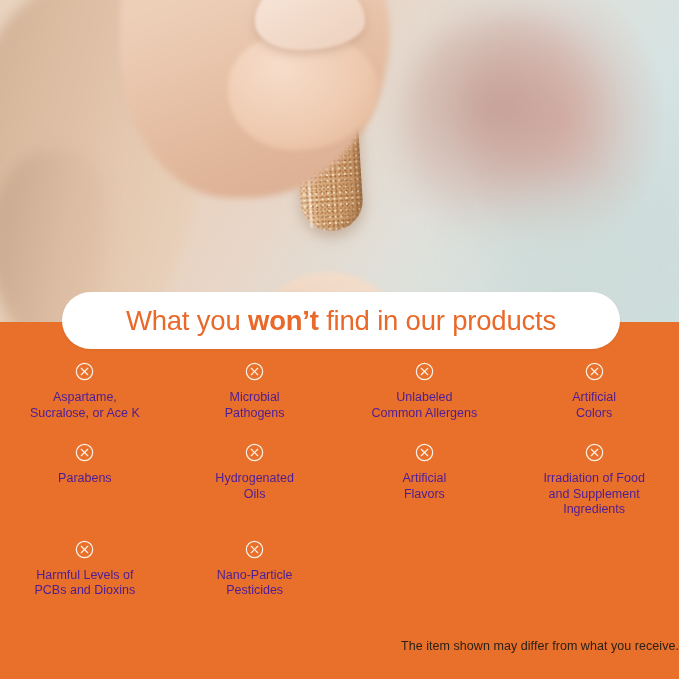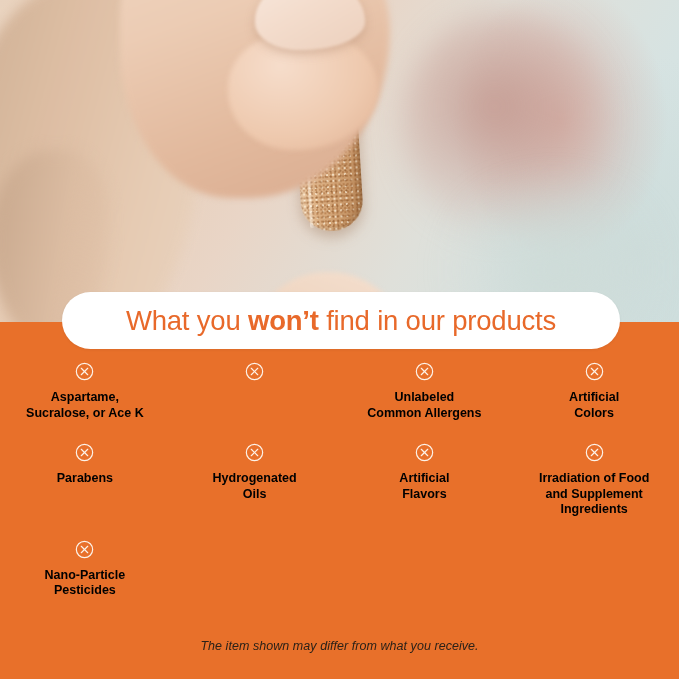--- a/index.html
+++ b/index.html
@@ -213,38 +213,37 @@
   }
   .x-icon circle, .x-icon line {
     stroke: #fdf2e8;
     fill: none;
     stroke-width: 1.25;
     stroke-linecap: round;
   }
   .cell-label {
     font-size: 12.5px;
     line-height: 15.5px;
-    font-weight: 700;
-    color: #000000;
+    font-weight: 400;
+    color: #4c1d95;
     text-align: center;
     max-width: 160px;
     white-space: pre-line;
   }
 
   
   .footer-note {
     position: absolute;
     left: 0;
     right: 0;
     top: 639px;
-    text-align: center;
+    text-align: right;
     font-size: 12.5px;
     color: #2b2118;
     letter-spacing: 0.05px;
-    font-style: italic;
   }
 </style>
 </head>
 <body>
 
 <div class="screen">
 
   <div class="photo">
     <div class="photo-bg"></div>
     <div class="bg-blob-1"></div>
@@ -273,20 +272,22 @@
         </svg>
         <div class="cell-label">Aspartame,
 Sucralose, or Ace K</div>
       </div>
       <div class="cell">
         <svg class="x-icon" viewBox="0 0 20 20">
           <circle cx="10" cy="10" r="8.6"></circle>
           <line x1="6.6" y1="6.6" x2="13.4" y2="13.4"></line>
           <line x1="13.4" y1="6.6" x2="6.6" y2="13.4"></line>
         </svg>
+        <div class="cell-label">Microbial
+Pathogens</div>
       </div>
       <div class="cell">
         <svg class="x-icon" viewBox="0 0 20 20">
           <circle cx="10" cy="10" r="8.6"></circle>
           <line x1="6.6" y1="6.6" x2="13.4" y2="13.4"></line>
           <line x1="13.4" y1="6.6" x2="6.6" y2="13.4"></line>
         </svg>
         <div class="cell-label">Unlabeled
 Common Allergens</div>
       </div>
@@ -334,20 +335,29 @@
         <div class="cell-label">Irradiation of Food
 and Supplement
 Ingredients</div>
       </div>
       <div class="cell">
         <svg class="x-icon" viewBox="0 0 20 20">
           <circle cx="10" cy="10" r="8.6"></circle>
           <line x1="6.6" y1="6.6" x2="13.4" y2="13.4"></line>
           <line x1="13.4" y1="6.6" x2="6.6" y2="13.4"></line>
         </svg>
+        <div class="cell-label">Harmful Levels of
+PCBs and Dioxins</div>
+      </div>
+      <div class="cell">
+        <svg class="x-icon" viewBox="0 0 20 20">
+          <circle cx="10" cy="10" r="8.6"></circle>
+          <line x1="6.6" y1="6.6" x2="13.4" y2="13.4"></line>
+          <line x1="13.4" y1="6.6" x2="6.6" y2="13.4"></line>
+        </svg>
         <div class="cell-label">Nano-Particle
 Pesticides</div>
       </div>
     </div>
 
   <div class="footer-note">The item shown may differ from what you receive.</div>
 
 </div>
 
 </body></html>

